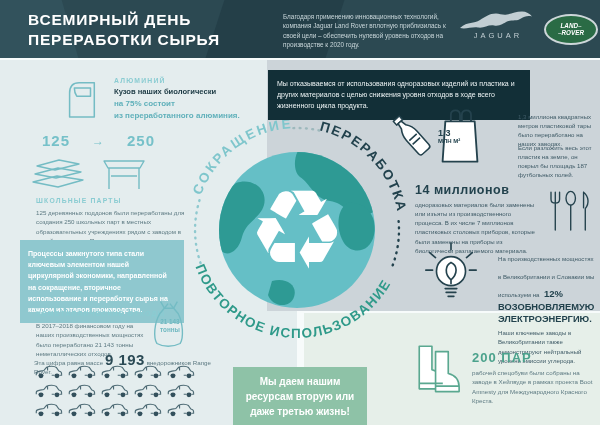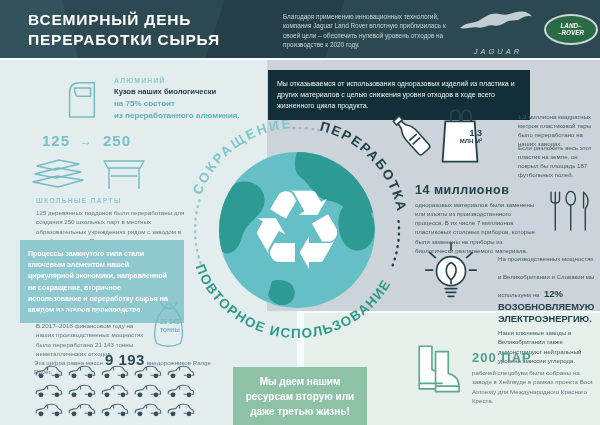--- a/index.html
+++ b/index.html
@@ -9,21 +9,21 @@
   
   #header{left:0;top:0;width:600px;height:58px;background:#2c4952;}
   #header .diag1{position:absolute;left:215px;top:0;width:120px;height:58px;background:#243f48;
                  transform:skewX(-18deg);}
   #header .diag2{position:absolute;left:-30px;top:0;width:100px;height:58px;background:#32525c;
                  transform:skewX(16deg);}
   #hdr-title{left:28px;top:10px;font-size:15.5px;font-weight:bold;color:#ffffff;
              letter-spacing:.8px;line-height:1.3;}
   #hdr-intro{left:283px;top:12px;width:180px;font-size:6.4px;line-height:1.45;color:#c9d6da;}
   #jaguar{left:458px;top:10px;width:80px;text-align:center;}
-  #jaguar .jtxt{font-size:7.5px;letter-spacing:3px;color:#c2ced3;margin-top:17px;font-style:italic;}
+  #jaguar .jtxt{font-size:7.5px;letter-spacing:3px;color:#c2ced3;margin-top:1px;}
   #lr-oval{left:544px;top:14px;width:50px;height:27px;background:#2a6b45;border:2px solid #cdd6d9;
            border-radius:50%;display:flex;flex-direction:column;align-items:center;justify-content:center;
            color:#fff;font-size:6.3px;font-weight:bold;font-style:italic;line-height:1.1;}
   
   #strip-top{left:0;top:58px;width:600px;height:2px;background:#f7fbfb;}
   #panel-gray{left:267px;top:60px;width:333px;height:251px;background:#ccd4d9;}
   #panel-green{left:304px;top:311px;width:296px;height:114px;background:#e6efe9;border-top:2px solid #f7fbfb;}
   #strip-vert{left:297px;top:311px;width:7px;height:114px;background:#f7fbfb;}
   
   .lbl-teal{font-size:6.8px;letter-spacing:1.2px;color:#8accd2;font-weight:bold;}
@@ -34,34 +34,34 @@
   #alu-line1{font-size:7.6px;font-weight:bold;color:#1c3a44;margin:3px 0 2px 0;}
   #box-loop{left:20px;top:240px;width:148px;background:#8fc8cf;color:#ffffff;font-size:7px;
             font-weight:bold;line-height:1.6;padding:8px 8px;}
   #box-plastic{left:268px;top:70px;width:244px;background:#122f37;color:#eef4f5;font-size:7px;
                line-height:1.6;padding:8px 9px;}
   #box-resources{left:233px;top:367px;width:120px;background:#8ec2a7;color:#ffffff;font-size:10px;
                  font-weight:bold;line-height:1.5;padding:7px;text-align:center;}
   #recycle-glyph{left:237px;top:166px;width:120px;height:128px;display:flex;align-items:center;
                  justify-content:center;font-family:"DejaVu Sans",sans-serif;font-size:110px;
                  color:#ffffff;line-height:1;}
-  #num-row{left:42px;top:132px;display:flex;align-items:center;gap:10px;}
+  #num-row{left:42px;top:132px;display:flex;align-items:center;gap:22px;}
   #equiv-line{left:34px;top:351px;width:180px;font-size:6.2px;color:#5d7a82;}
   #equiv-line b{font-size:15px;color:#2b4a55;letter-spacing:.5px;}
   #car-grid{left:34px;top:364px;width:165px;display:flex;flex-wrap:wrap;gap:3px 4px;}
   #plastic-txt1{left:518px;top:112px;width:82px;}
   #plastic-txt2{left:518px;top:143px;width:82px;}
   #cutlery-block{left:415px;top:183px;width:122px;text-align:left;}
   #cutlery-head{font-size:12.5px;font-weight:bold;color:#22424d;letter-spacing:.5px;margin-bottom:3px;}
   #energy-block{left:498px;top:247px;width:100px;}
   #energy-big{font-size:9.3px;font-weight:bold;color:#22424d;line-height:1.25;margin:1px 0 3px 0;}
   #energy-pct{font-size:9.5px;font-weight:bold;}
   #boots-head{font-size:13px;color:#4ba28c;letter-spacing:1px;font-weight:bold;margin-bottom:3px;}
   #boots-block{left:472px;top:350px;width:126px;}
-  #bag-overlay{left:438px;top:128px;width:44px;text-align:right;color:#22424d;line-height:1.15;}
+  #bag-overlay{left:438px;top:128px;width:44px;text-align:left;color:#22424d;line-height:1.15;}
   #bag-overlay .v{font-size:9px;font-weight:bold;}
   #bag-overlay .u{font-size:6px;font-weight:bold;}
   #wbag-overlay{left:150px;top:318px;width:40px;text-align:center;color:#6fb9c1;font-size:6.3px;
                 font-weight:bold;line-height:1.3;}
   svg{display:block;}
 </style>
 </head>
 <body>
 
 <div id="canvas">

